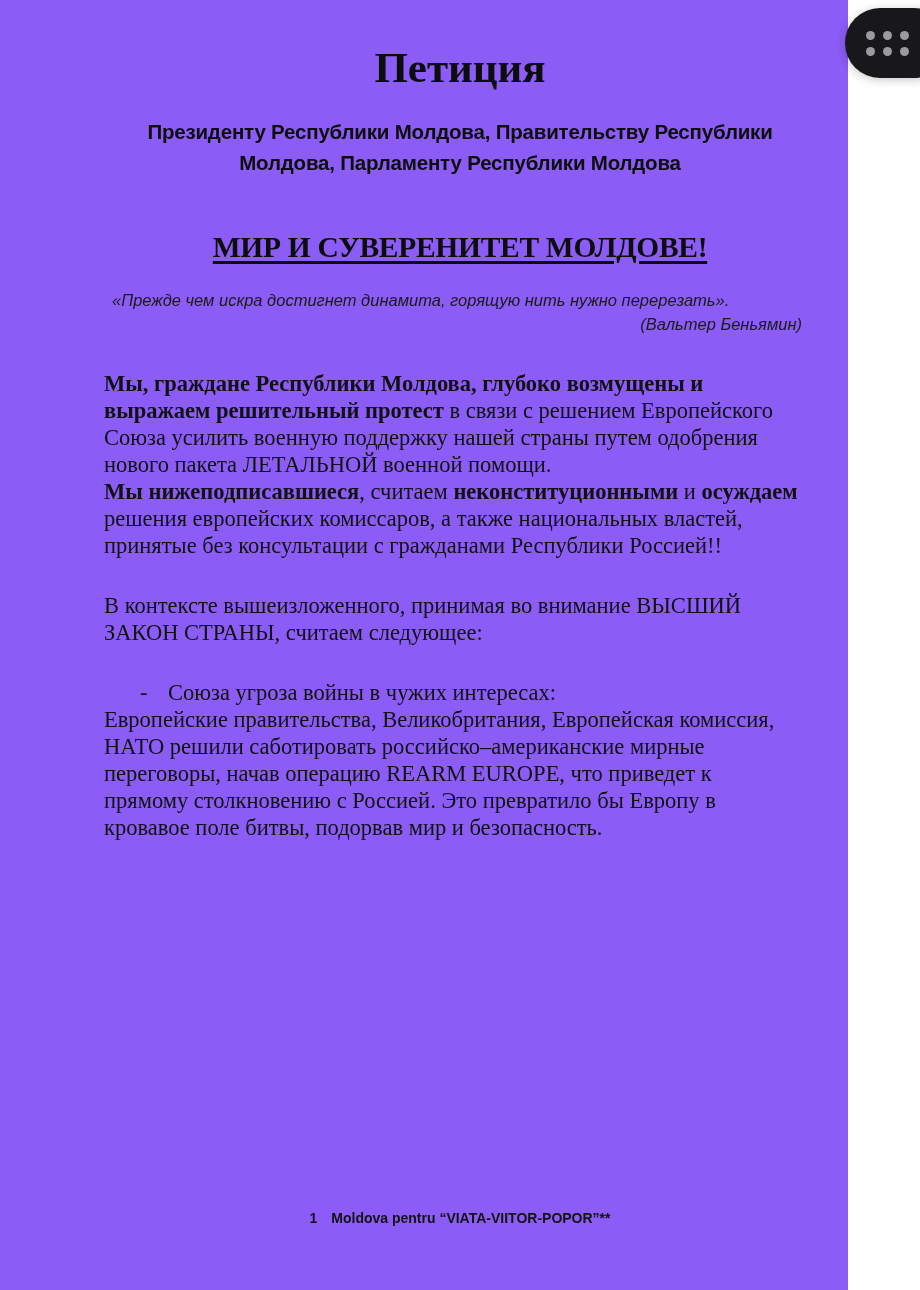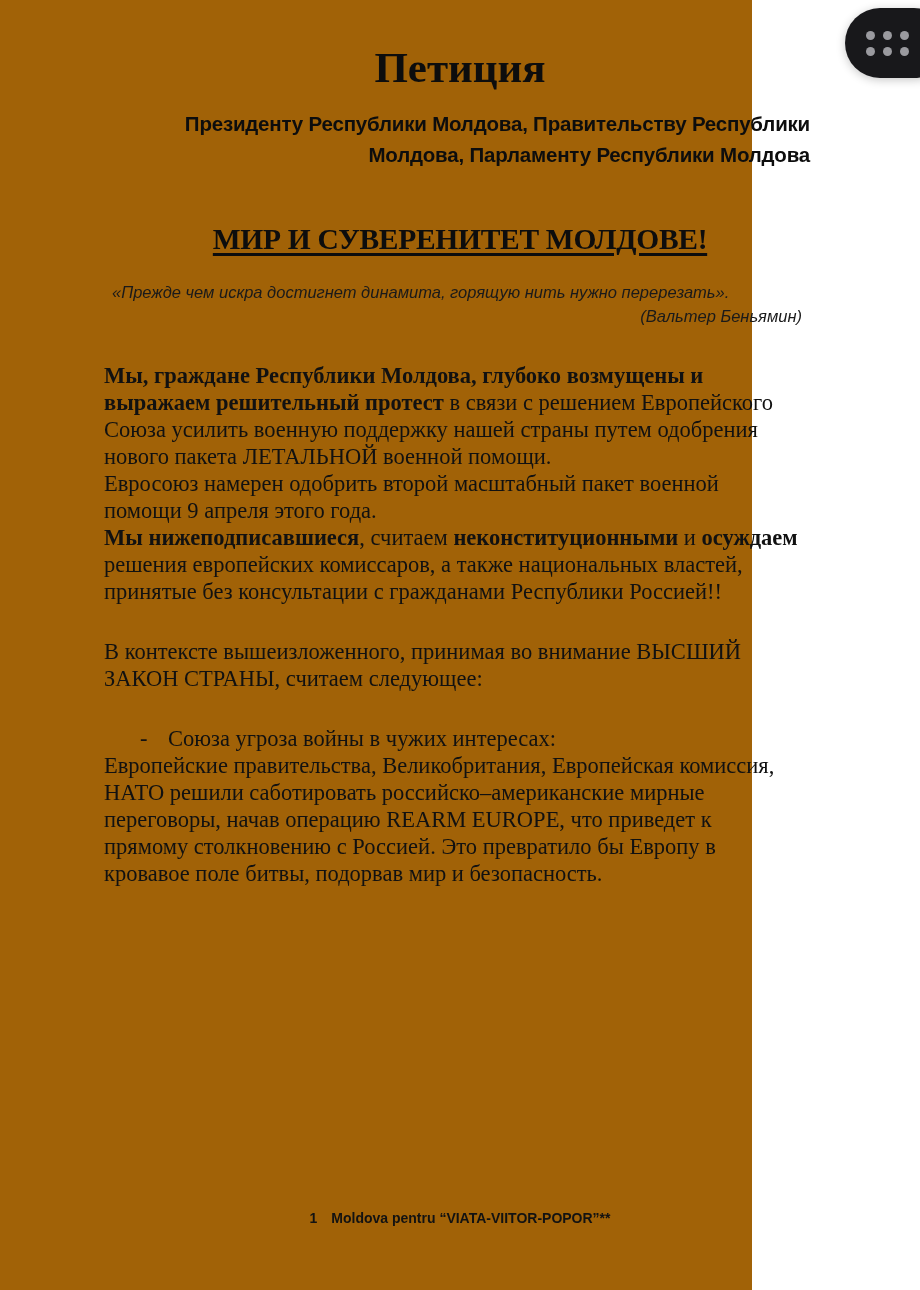--- a/index.html
+++ b/index.html
@@ -13,23 +13,23 @@
     position: relative;
     overflow: hidden;
     font-family: "Liberation Serif", "DejaVu Serif", serif;
     color: #111111;
     -webkit-font-smoothing: antialiased;
   }
 
   .page {
     position: absolute;
     inset: 0;
-    width: 752px;
+    width: 848px;
     height: 1290px;
-    background: #a16207;
+    background: #8b5cf6;
   }
 
   
   .apps-pill {
     position: absolute;
     left: 845px;
     top: 8px;
     width: 104px;          
     height: 70px;
     background: #18181b;
@@ -70,23 +70,23 @@
     text-align: center;
     font-family: "Liberation Serif", "DejaVu Serif", serif;
     font-weight: bold;
     font-size: 43px;
     line-height: 52px;
     letter-spacing: 0px;
     color: #0d0d0d;
   }
 
   .addressee {
-    margin: 14px auto 0 auto;
+    margin: 22px auto 0 auto;
     width: 700px;
-    text-align: right;
+    text-align: center;
     font-family: "Liberation Sans", "DejaVu Sans", sans-serif;
     font-weight: bold;
     font-size: 20.5px;
     line-height: 31px;
     letter-spacing: -0.2px;
     color: #0d0d0d;
   }
 
   .slogan {
     margin: 50px auto 0 auto;
@@ -183,21 +183,20 @@
 
     <div class="quote-block">
       <span class="quote-text">«Прежде чем искра достигнет динамита, горящую нить нужно перерезать».</span>
       <span class="quote-author">(Вальтер Беньямин)</span>
     </div>
 
     <div class="body-block">
 
       <p><b>Мы, граждане Республики Молдова, глубоко возмущены и выражаем решительный протест</b><span> в связи с решением Европейского Союза усилить военную поддержку нашей страны путем одобрения нового пакета ЛЕТАЛЬНОЙ военной помощи.</span></p>
 
-      <p>Евросоюз намерен одобрить второй масштабный пакет военной помощи 9 апреля этого года.</p>
 
       <p><b>Мы нижеподписавшиеся</b><span>, считаем </span><b>неконституционными</b><span> и </span><b>осуждаем</b><span> решения европейских комиссаров, а также национальных властей, принятые без консультации с гражданами Республики Россией!!</span></p>
 
       <p class="gap-before">В контексте вышеизложенного, принимая во внимание ВЫСШИЙ ЗАКОН СТРАНЫ, считаем следующее:</p>
 
       <p class="gap-before">
         <span class="bullet-line"><span class="dash">-</span><span>Союза угроза войны в чужих интересах:</span></span>
       </p>
 
       <p>Европейские правительства, Великобритания, Европейская комиссия, НАТО решили саботировать российско–американские мирные переговоры, начав операцию REARM EUROPE, что приведет к прямому столкновению с Россией. Это превратило бы Европу в кровавое поле битвы, подорвав мир и безопасность.</p>

